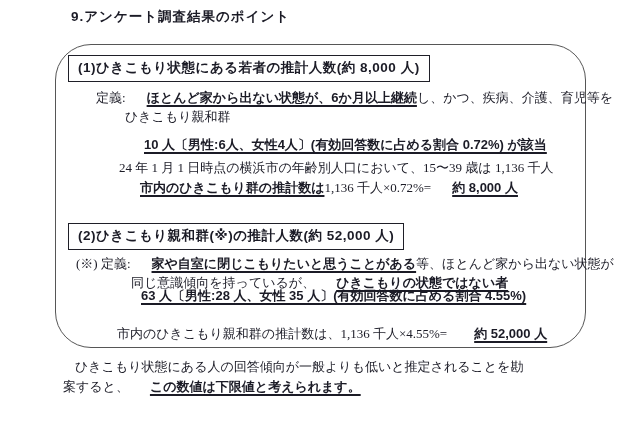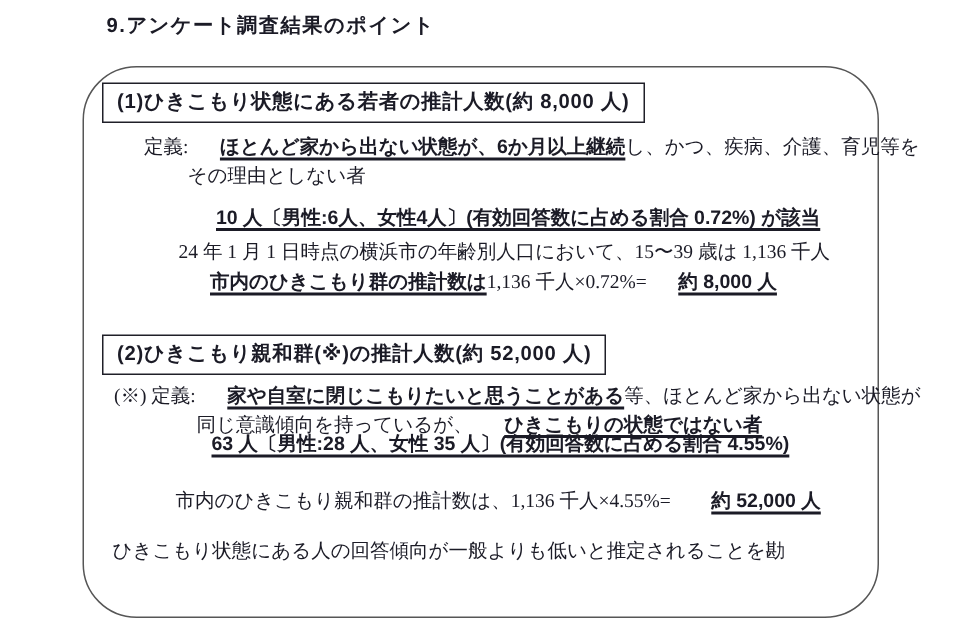--- a/index.html
+++ b/index.html
@@ -25,21 +25,21 @@
     top: 8px;
     font-size: 13.5px;
     letter-spacing: 1px;
     white-space: nowrap;
   }
   .panel {
     position: absolute;
     left: 55px;
     top: 44px;
     width: 531px;
-    height: 368px;
+    height: 304px;
     border: 1.3px solid #565656;
     border-radius: 36px;
     background: #ffffff;
     box-sizing: border-box;
   }
   .line {
     position: absolute;
     font-size: 13px;
     white-space: nowrap;
     line-height: 1.35;
@@ -75,21 +75,21 @@
 
 <div class="page-title gothic">9.アンケート調査結果のポイント</div>
 
 <div class="panel">
 
   <div class="box-heading gothic" style="left:12px; top:10px;">(1)ひきこもり状態にある若者の推計人数(約 8,000 人)</div>
 
   <div class="line" style="left:40px; top:44px;">
     <span>定義:</span><span class="em">ほとんど家から出ない状態が、6か月以上継続</span><span>し、かつ、疾病、介護、育児等を</span>
   </div>
-  <div class="line" style="left:69px; top:63px;">その理由としない者</div>
+  <div class="line" style="left:69px; top:63px;">ひきこもり親和群</div>
 
   <div class="line" style="left:67px; top:91px;">
     <span class="em">10 人〔男性:6人、女性4人〕(有効回答数に占める割合 0.72%) が該当</span>
   </div>
 
   <div class="line" style="left:63px; top:114px;">24 年 1 月 1 日時点の横浜市の年齢別人口において、15〜39 歳は 1,136 千人</div>
 
   <div class="line" style="left:63px; top:134px;">
     <span class="em">市内のひきこもり群の推計数は</span><span class="gap-left">1,136 千人×0.72%=</span><span class="em">約 8,000 人</span>
   </div>
@@ -105,14 +105,17 @@
 
   <div class="line" style="left:64px; top:242px;">
     <span class="em">63 人〔男性:28 人、女性 35 人〕(有効回答数に占める割合  4.55%)</span>
   </div>
 
   <div class="line" style="left:61px; top:280px;">
     <span>市内のひきこもり親和群の推計数は、1,136 千人×4.55%=</span><span class="em gap-left-sm">約 52,000 人</span>
   </div>
 
   <div class="line" style="left:19px; top:313px;">ひきこもり状態にある人の回答傾向が一般よりも低いと推定されることを勘</div>
+  <div class="line" style="left:7px; top:333px;">
+    <span>案すると、</span><span class="em">この数値は下限値と考えられます。</span>
+  </div>
 
 </div>
 
 </body></html>

